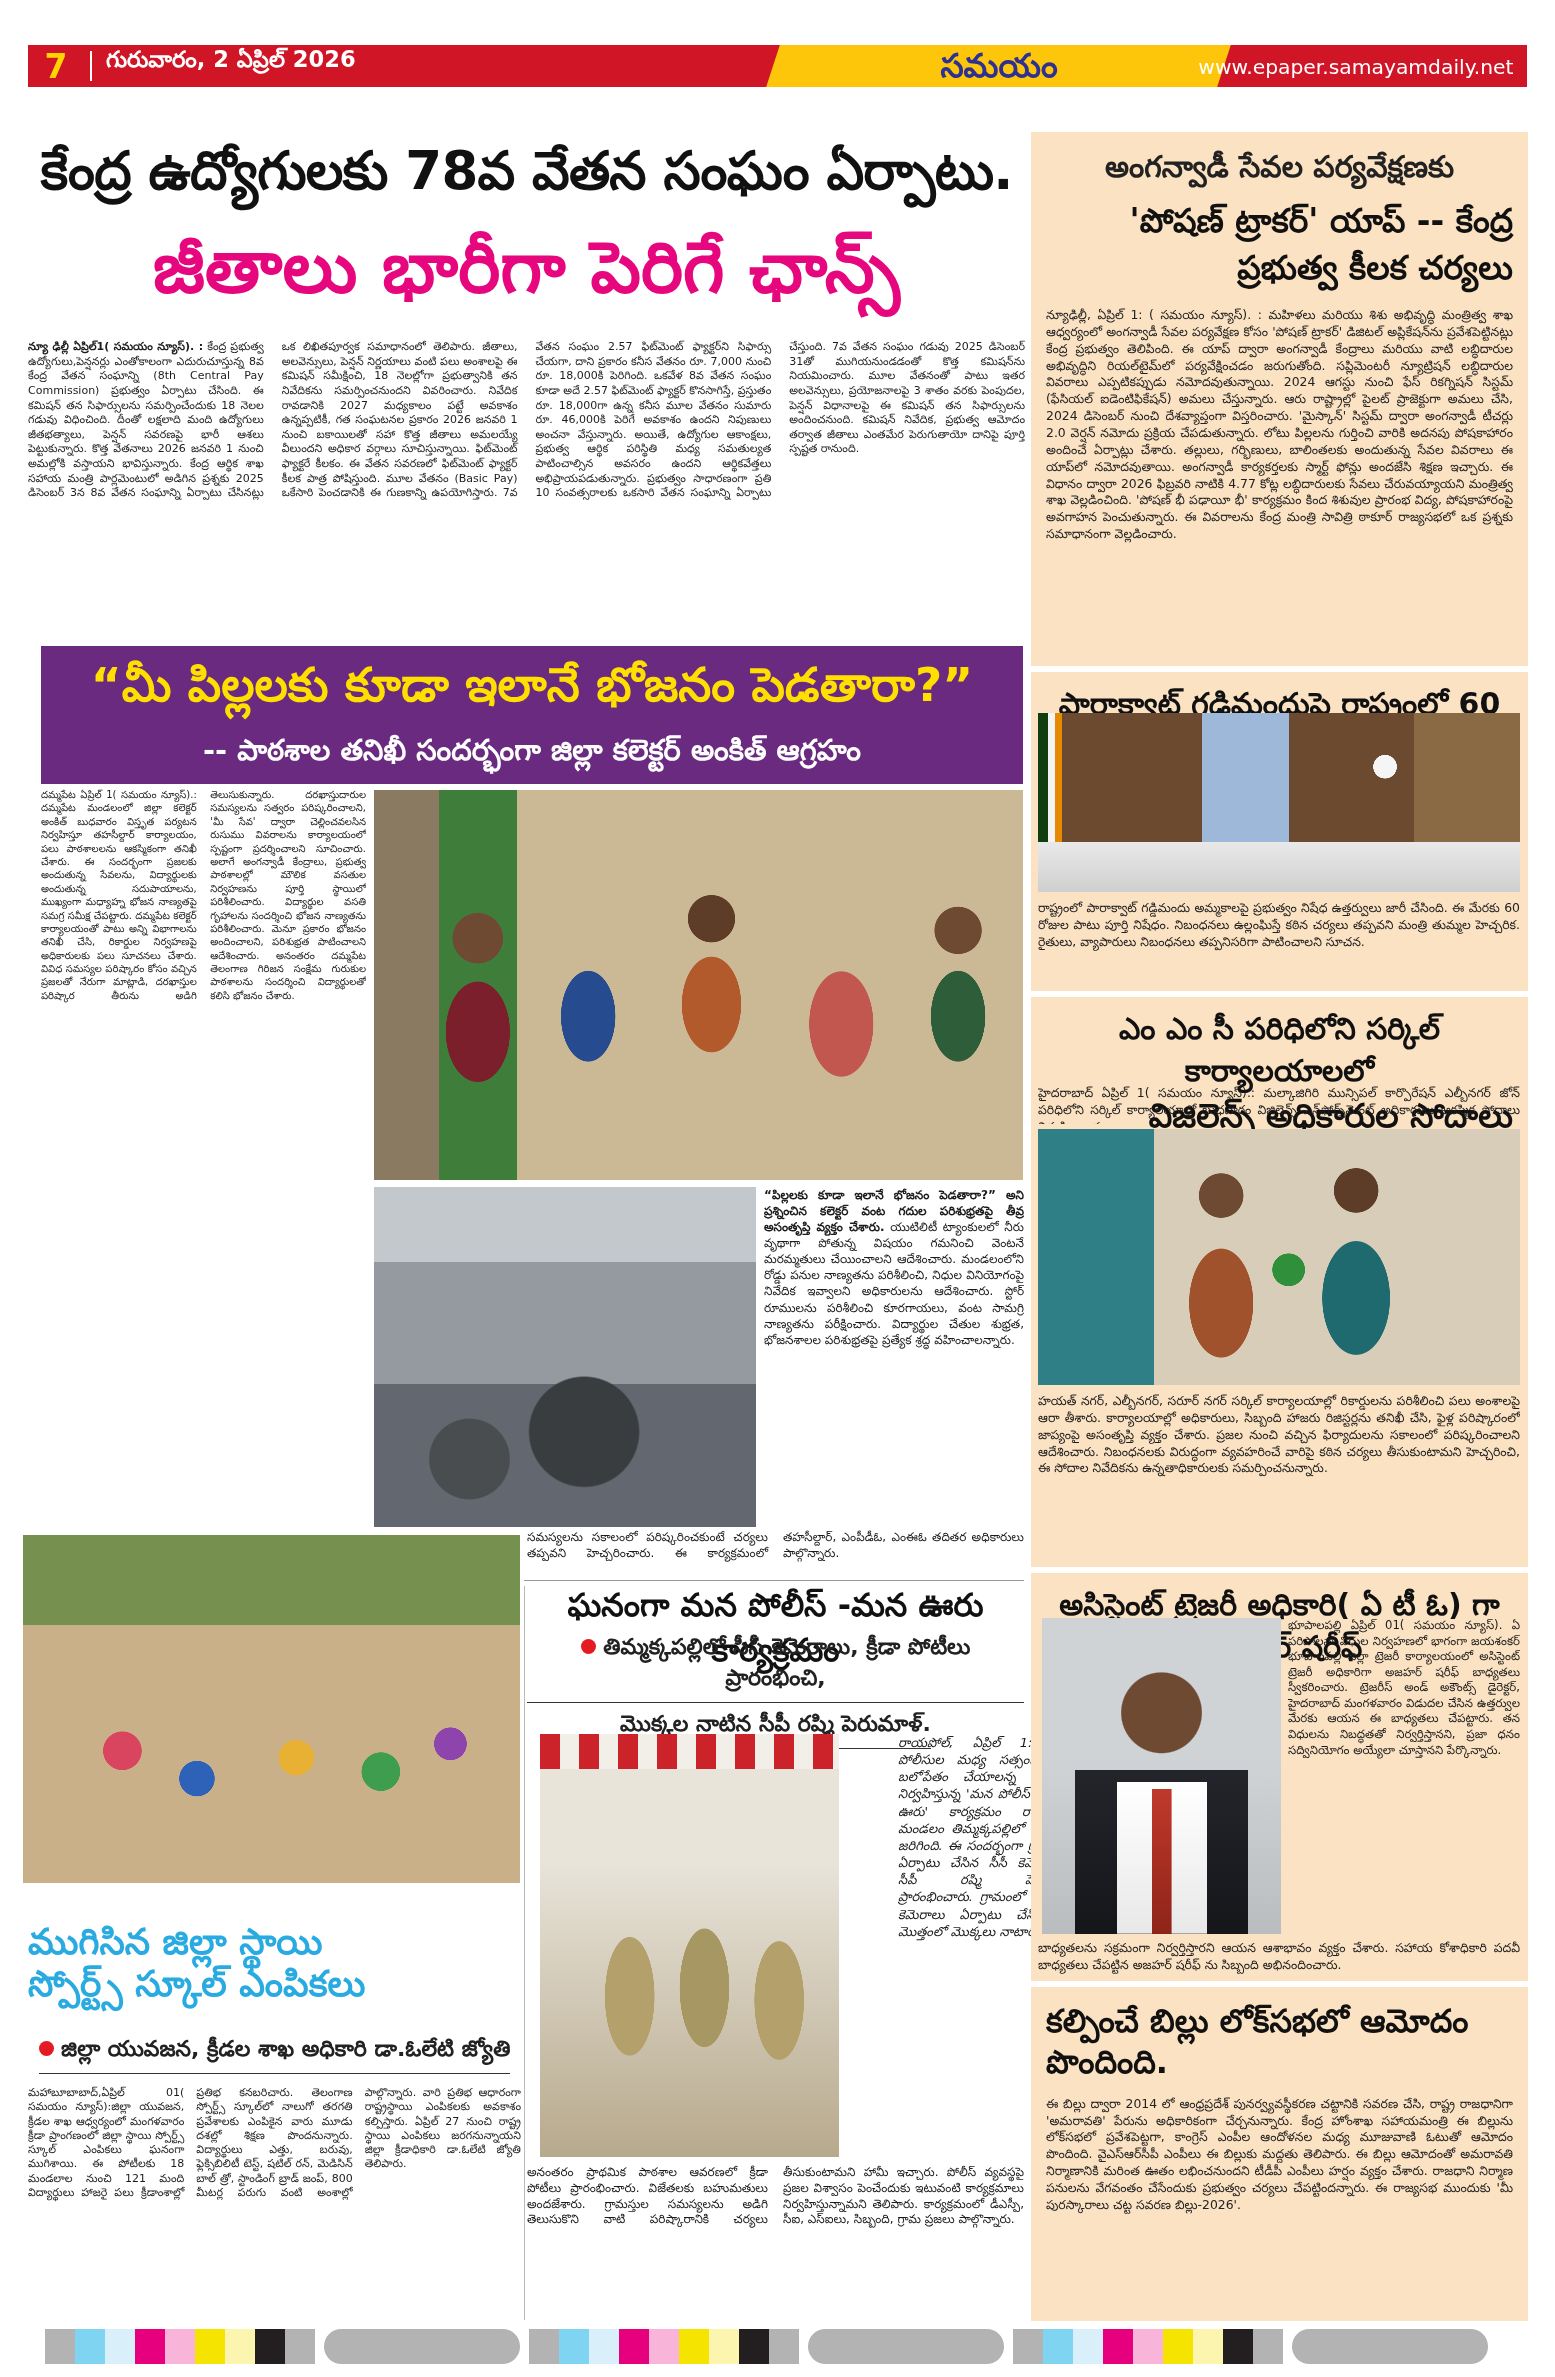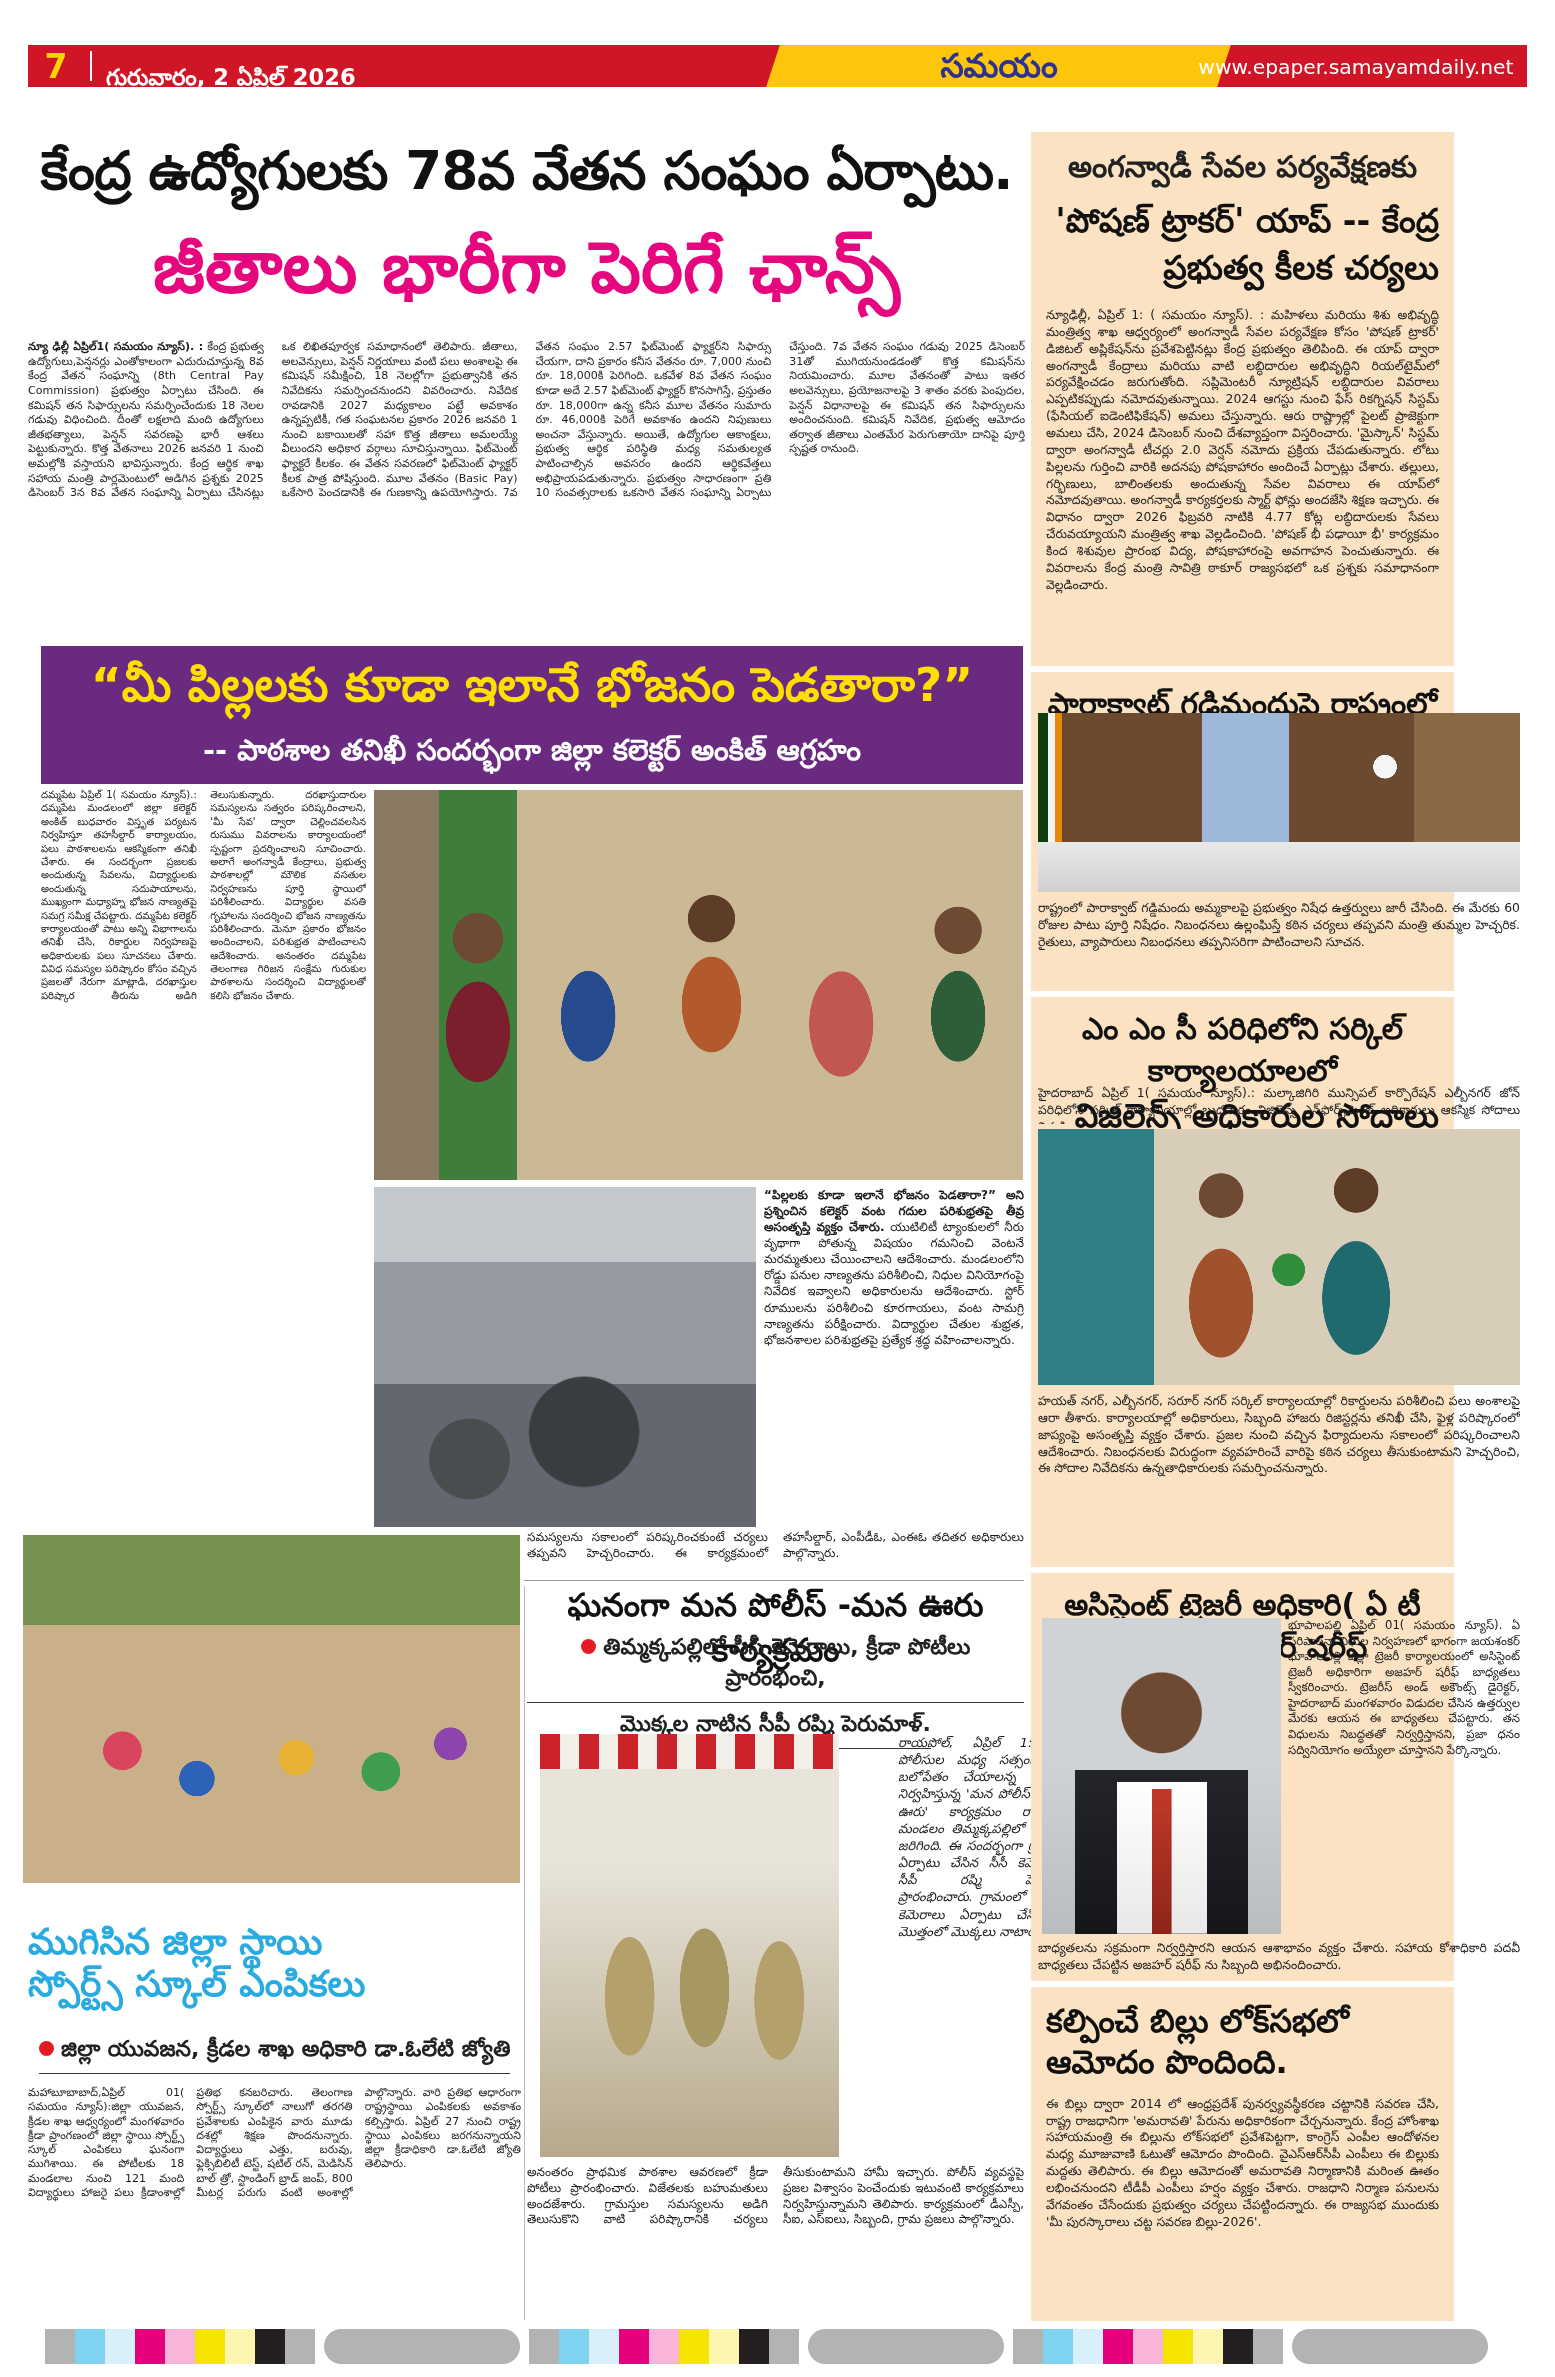--- a/index.html
+++ b/index.html
@@ -3,21 +3,21 @@
 <meta charset="utf-8">
 <style>
   html,body{margin:0;padding:0;background:#ffffff;}
   #page{position:relative;width:1555px;height:2377px;background:#ffffff;
         font-family:"DejaVu Sans",sans-serif;color:#1c1c1c;overflow:hidden;}
 
   
   .header-bar{position:absolute;left:28px;top:45px;width:1499px;height:42px;background:#cf1526;}
   .page-num{position:absolute;left:16.6px;top:1.5px;font-size:33px;font-weight:bold;color:#ffd400;}
   .head-sep{position:absolute;left:62px;top:6px;width:1.5px;height:30px;background:#ffffff;}
-  .head-date{position:absolute;left:78px;top:19px;font-size:22.6px;font-weight:bold;color:#ffffff;}
+  .head-date{position:absolute;left:78px;top:1px;font-size:22.6px;font-weight:bold;color:#ffffff;}
   .masthead-band{position:absolute;left:745px;top:0;width:451px;height:42px;background:#fdc60b;transform:skewX(-18deg);}
   .masthead{position:absolute;left:779px;top:0.8px;width:384px;text-align:center;font-size:33px;font-weight:bold;color:#2e3192;}
   .website{position:absolute;right:13.5px;top:9.8px;font-size:20.3px;color:#ffffff;}
 
   
   .lead-headline{position:absolute;left:28px;top:140px;width:997px;text-align:center;
                  font-size:53px;font-weight:800;color:#111;letter-spacing:-0.8px;}
   .lead-sub{position:absolute;left:28px;top:226px;width:997px;text-align:center;
             font-size:71px;font-weight:800;color:#e6067e;}
   .lead-body{position:absolute;left:28px;top:340px;width:997px;height:298px;
@@ -109,21 +109,21 @@
 
   
   .sports-headline{position:absolute;left:28px;top:1905px;width:493px;
                    font-size:36px;font-weight:800;line-height:1.18;color:#29abe2;margin-top:16px;}
   .sports-bullet{position:absolute;left:28px;top:2036px;width:493px;text-align:center;}
   .sports-bullet .pb-line{font-size:22px;}
   .sports-body{position:absolute;left:28px;top:2086px;width:493px;height:235px;
                column-count:3;column-gap:12px;font-size:11px;line-height:1.3;text-align:justify;overflow:hidden;}
 
   
-  .card{position:absolute;left:1031px;width:423px;background:#fbe2c3;overflow:hidden;}
+  .card{position:absolute;left:1031px;width:497px;background:#fbe2c3;overflow:hidden;}
   .card-pad{padding:10.5px 15px;}
   .r-kicker{text-align:center;font-size:30px;font-weight:800;color:#222;margin-top:6px;}
   .r-headline{text-align:right;font-size:33px;font-weight:800;color:#111;margin-top:10.5px;}
   .r-headline-sm{text-align:center;font-size:30px;font-weight:800;color:#111;margin-top:3px;}
   .r-body{font-size:12.4px;line-height:1.36;text-align:justify;margin-top:12px;color:#222;}
   .card-anganwadi{top:132px;height:534px;}
   .card-paraquat{top:672px;height:319px;}
   .card-vigilance{top:997px;height:570px;}
   .card-treasury{top:1573px;height:408px;}
   .card-amaravati{top:1987px;height:334px;}

